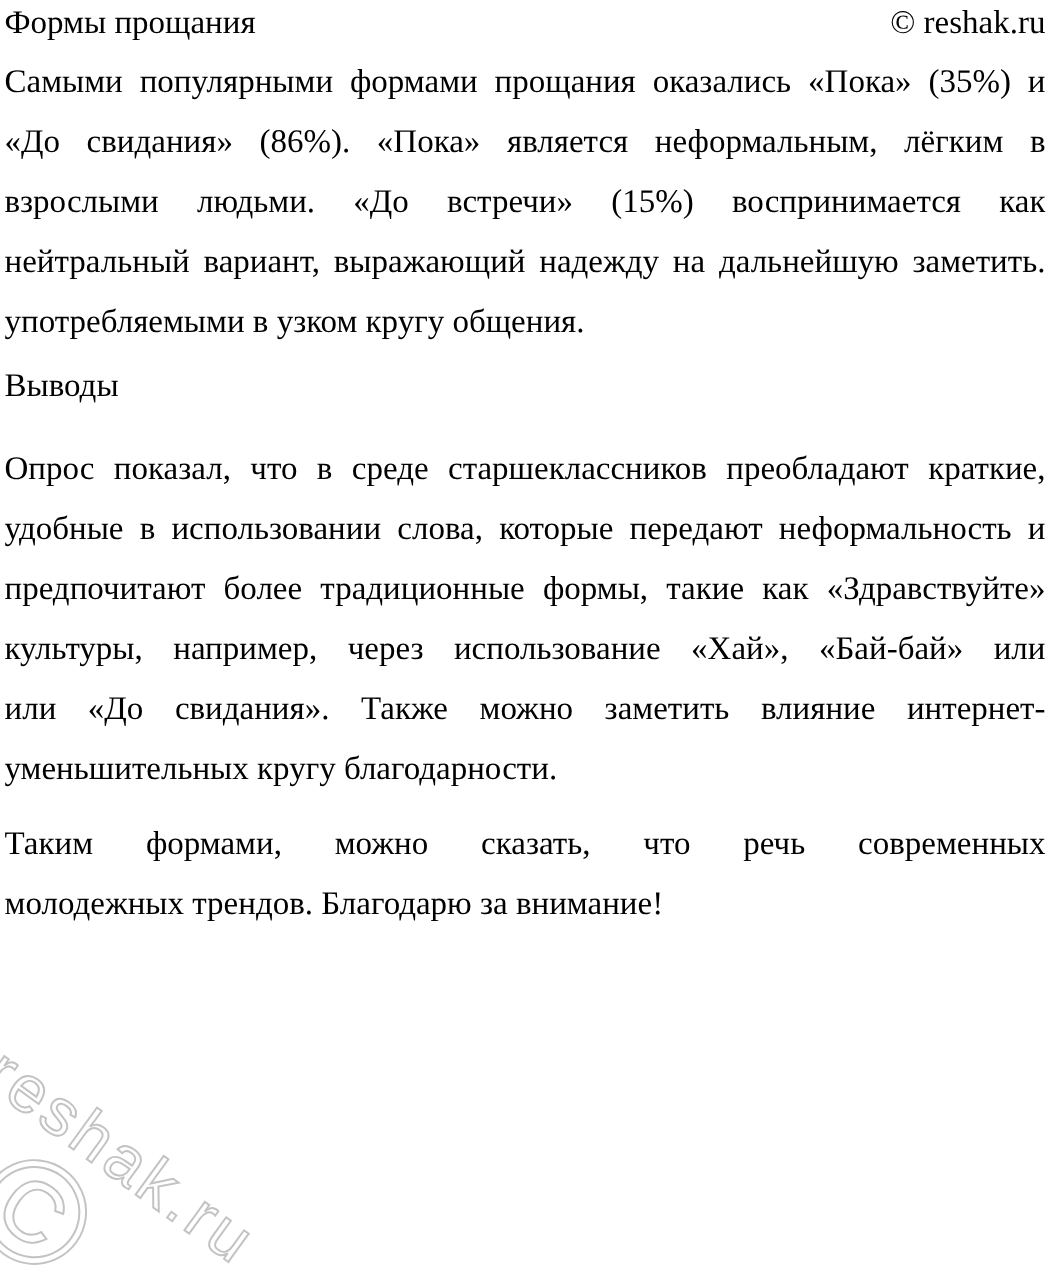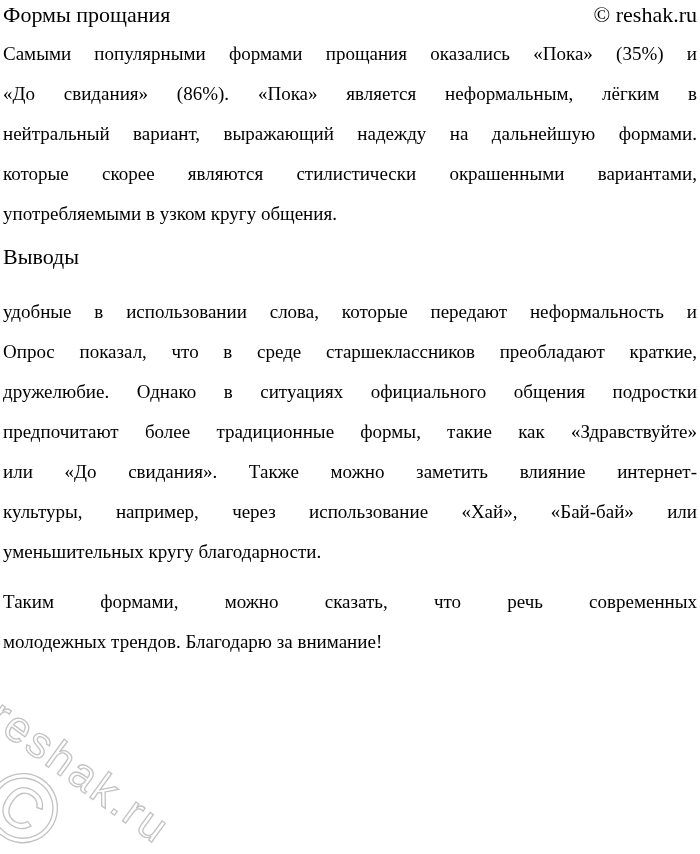--- a/index.html
+++ b/index.html
@@ -24,21 +24,21 @@
     display: flex;
     justify-content: space-between;
     align-items: center;
     font-size: 22px;
     line-height: 22px;
     height: 26px;
   }
   .doc-body { }
   .block { }
   .block.paragraph .line {
-    font-size: 19px;
+    font-size: 22px;
     line-height: 40px;
     height: 40px;
     text-align: justify;
     text-align-last: justify;
     text-justify: inter-word;
     overflow: hidden;
   }
   .block.paragraph .line.last {
     text-align-last: left;
     font-family: Liberation Serif, serif;
@@ -94,34 +94,33 @@
 <div class="page">
   <div class="doc-header">
     <span>Формы прощания</span>
     <span>© reshak.ru</span>
   </div>
   <div class="doc-body">
 
   <div class="block paragraph">
         <div class="line">Самыми популярными формами прощания оказались «Пока» (35%) и</div>
         <div class="line">«До свидания» (86%). «Пока» является неформальным, лёгким в</div>
-        <div class="line">нейтральный вариант, выражающий надежду на дальнейшую формами.</div>
-        <div class="line">которые скорее являются стилистически окрашенными вариантами,</div>
+        <div class="line">взрослыми людьми. «До встречи» (15%) воспринимается как</div>
+        <div class="line">нейтральный вариант, выражающий надежду на дальнейшую заметить.</div>
         <div class="line last">употребляемыми в узком кругу общения.</div>
       </div>
       <div class="block heading">
         <div class="line last">Выводы</div>
       </div>
       <div class="block paragraph">
+        <div class="line">Опрос показал, что в среде старшеклассников преобладают краткие,</div>
         <div class="line">удобные в использовании слова, которые передают неформальность и</div>
-        <div class="line">Опрос показал, что в среде старшеклассников преобладают краткие,</div>
-        <div class="line">дружелюбие. Однако в ситуациях официального общения подростки</div>
         <div class="line">предпочитают более традиционные формы, такие как «Здравствуйте»</div>
+        <div class="line">культуры, например, через использование «Хай», «Бай-бай» или</div>
         <div class="line">или «До свидания». Также можно заметить влияние интернет-</div>
-        <div class="line">культуры, например, через использование «Хай», «Бай-бай» или</div>
         <div class="line last">уменьшительных кругу благодарности.</div>
       </div>
       <div class="block paragraph">
         <div class="line">Таким формами, можно сказать, что речь современных</div>
         <div class="line last">молодежных трендов. Благодарю за внимание!</div>
       </div>
     </div>
 </div>
 
 </body></html>

